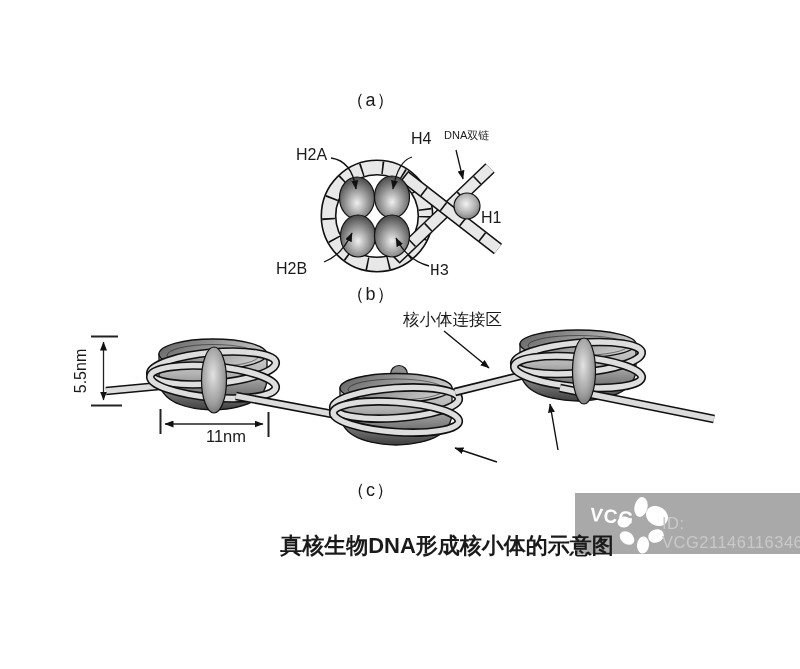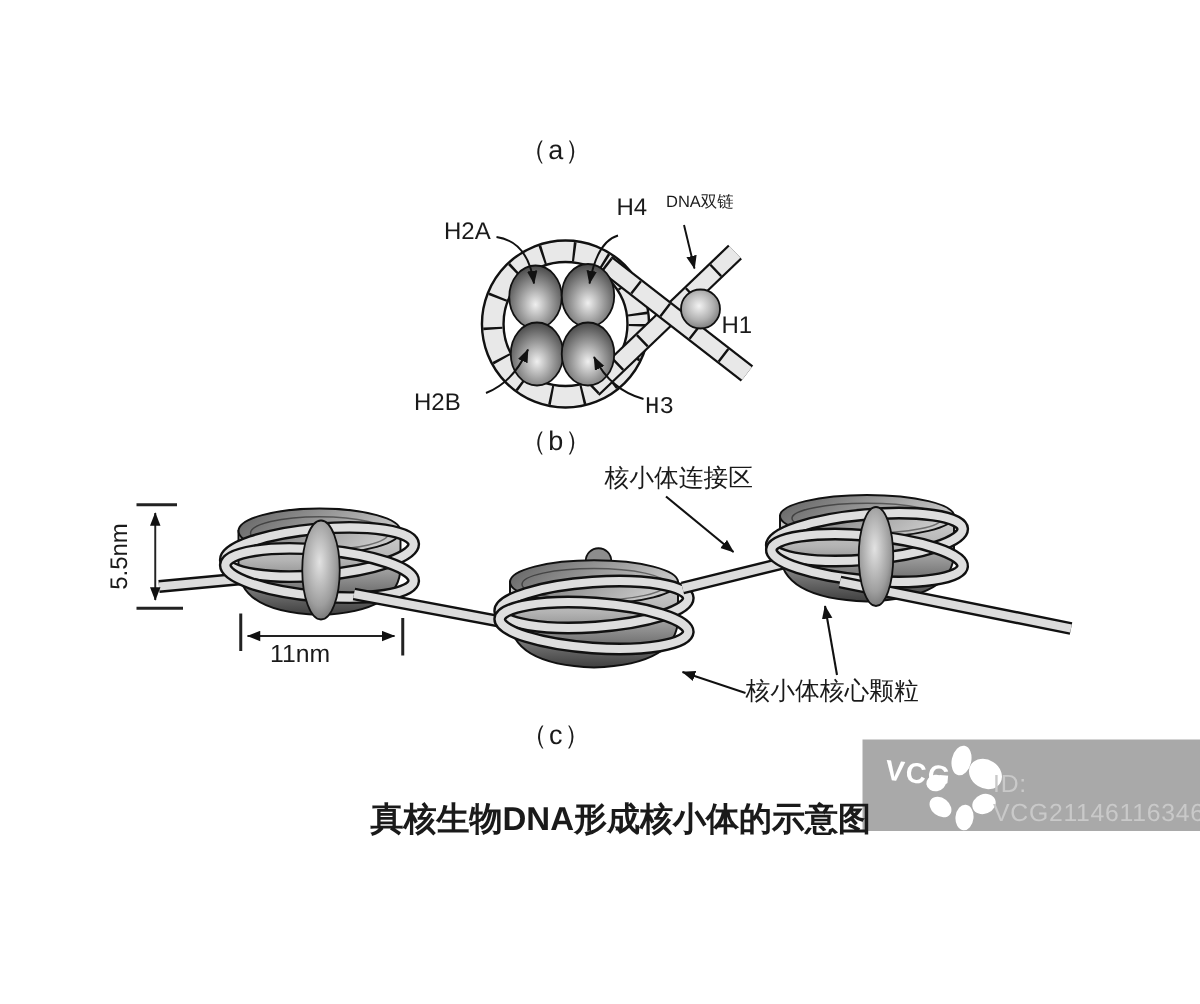--- a/index.html
+++ b/index.html
@@ -8,21 +8,21 @@
     font-family:"Liberation Sans","DejaVu Sans",sans-serif;color:#1a1a1a;
   }
   #gfx{position:absolute;left:0;top:0;z-index:1;}
   .lbl{position:absolute;z-index:3;line-height:1.15;white-space:nowrap;color:#1a1a1a;}
   .panel-lbl{font-size:18px;letter-spacing:1px;text-align:center;width:70px;}
   .histone-lbl{font-size:16px;}
   .cjk-lbl{font-size:16.5px;}
   .measure-lbl{font-size:16px;}
   .rot90{transform:translate(-50%,-50%) rotate(-90deg);transform-origin:center center;}
   #title{
-    position:absolute;left:247px;top:531px;width:400px;
+    position:absolute;left:247px;top:531px;width:400px;text-align:center;
     font-size:22px;font-weight:600;z-index:5;white-space:nowrap;
   }
   #watermark{
     position:absolute;left:575px;top:493px;width:225px;height:61px;
     background:#a9a9a9;z-index:2;
   }
   #wm-brand{
     position:absolute;left:15px;top:13px;font-size:19px;font-weight:bold;color:#ffffff;
     transform:rotate(6deg);letter-spacing:1px;
   }
@@ -181,23 +181,22 @@
   <div class="lbl panel-lbl" style="left:336px;top:90px;">（a）</div>
   <div class="lbl cjk-lbl" style="left:444px;top:129px;font-size:11px;">DNA双链</div>
   <div class="lbl histone-lbl" style="left:296px;top:146px;">H2A</div>
   <div class="lbl histone-lbl" style="left:411px;top:130px;">H4</div>
   <div class="lbl histone-lbl" style="left:481px;top:209px;">H1</div>
   <div class="lbl histone-lbl" style="left:276px;top:260px;">H2B</div>
   <div class="lbl histone-lbl" style="left:430px;top:262px;font-family:Liberation Mono, monospace;">H3</div>
   <div class="lbl panel-lbl" style="left:336px;top:284px;">（b）</div>
 
   <div class="lbl cjk-lbl" style="left:368px;top:310px;margin-left:35px;">核小体连接区</div>
-  <div class="lbl cjk-lbl" style="left:497px;top:452px;">核小体核心颗粒</div>
   <div class="lbl measure-lbl rot90" style="left:81px;top:371px;">5.5nm</div>
-  <div class="lbl measure-lbl" style="left:180px;top:427px;width:66px;text-align:left;font-size:16.5px;">11nm</div>
+  <div class="lbl measure-lbl" style="left:180px;top:427px;width:66px;text-align:right;font-size:16.5px;">11nm</div>
   <div class="lbl panel-lbl" style="left:336px;top:480px;">（c）</div>
 
   <div id="title">真核生物DNA形成核小体的示意图</div>
 
   <div id="watermark">
     <svg id="wm-flower" width="225" height="61" viewBox="0 0 225 61">
       <g fill="#ffffff">
         <ellipse cx="66" cy="14" rx="6.5" ry="10" transform="rotate(12 66 14)"></ellipse>
         <ellipse cx="82" cy="23" rx="11.5" ry="9.5" transform="rotate(32 82 23)"></ellipse>
         <ellipse cx="81" cy="43" rx="8" ry="6.5" transform="rotate(-22 81 43)"></ellipse>

